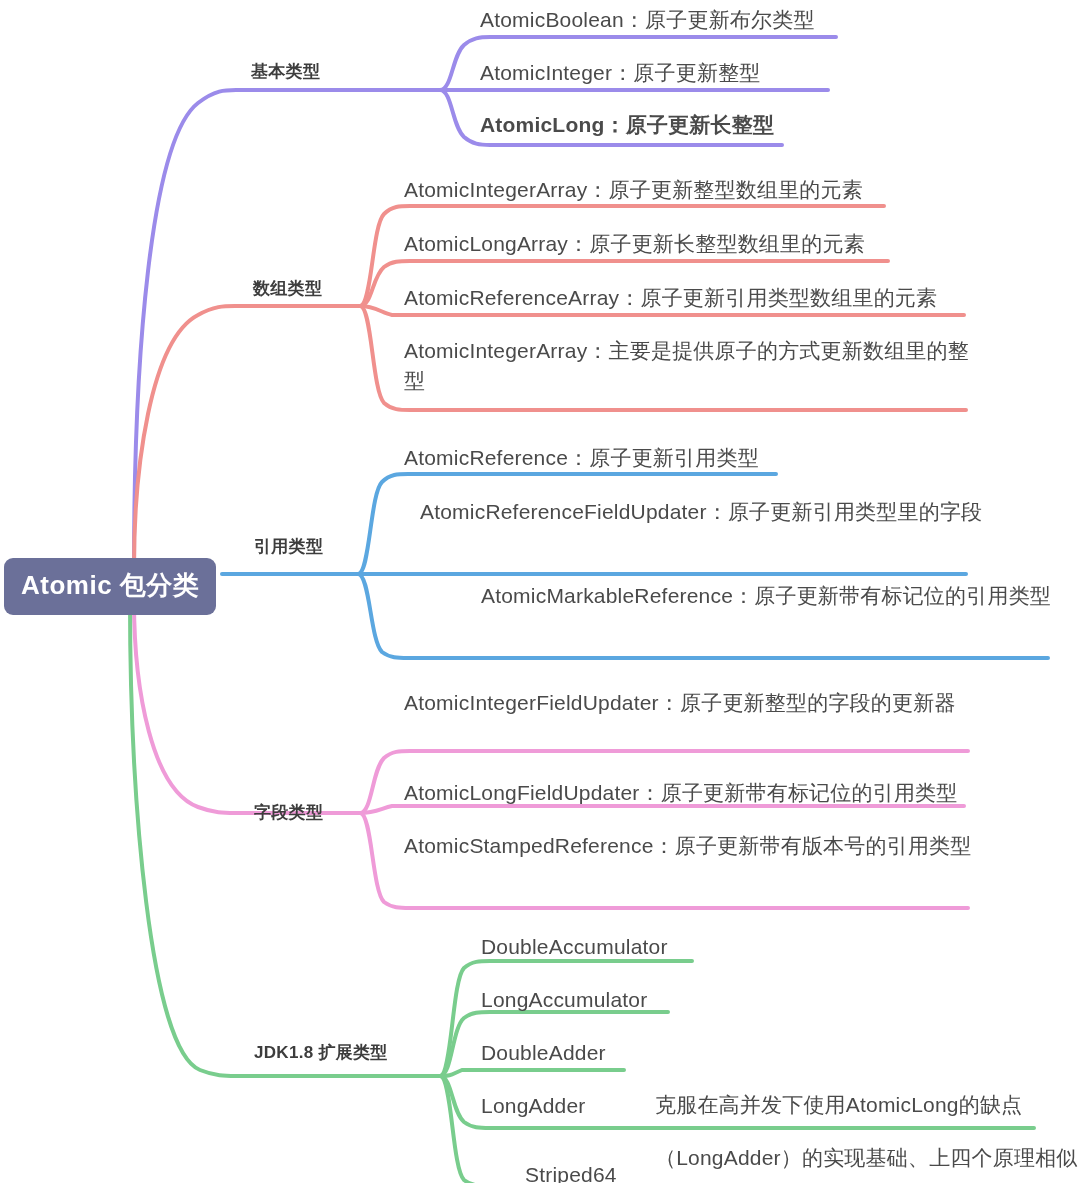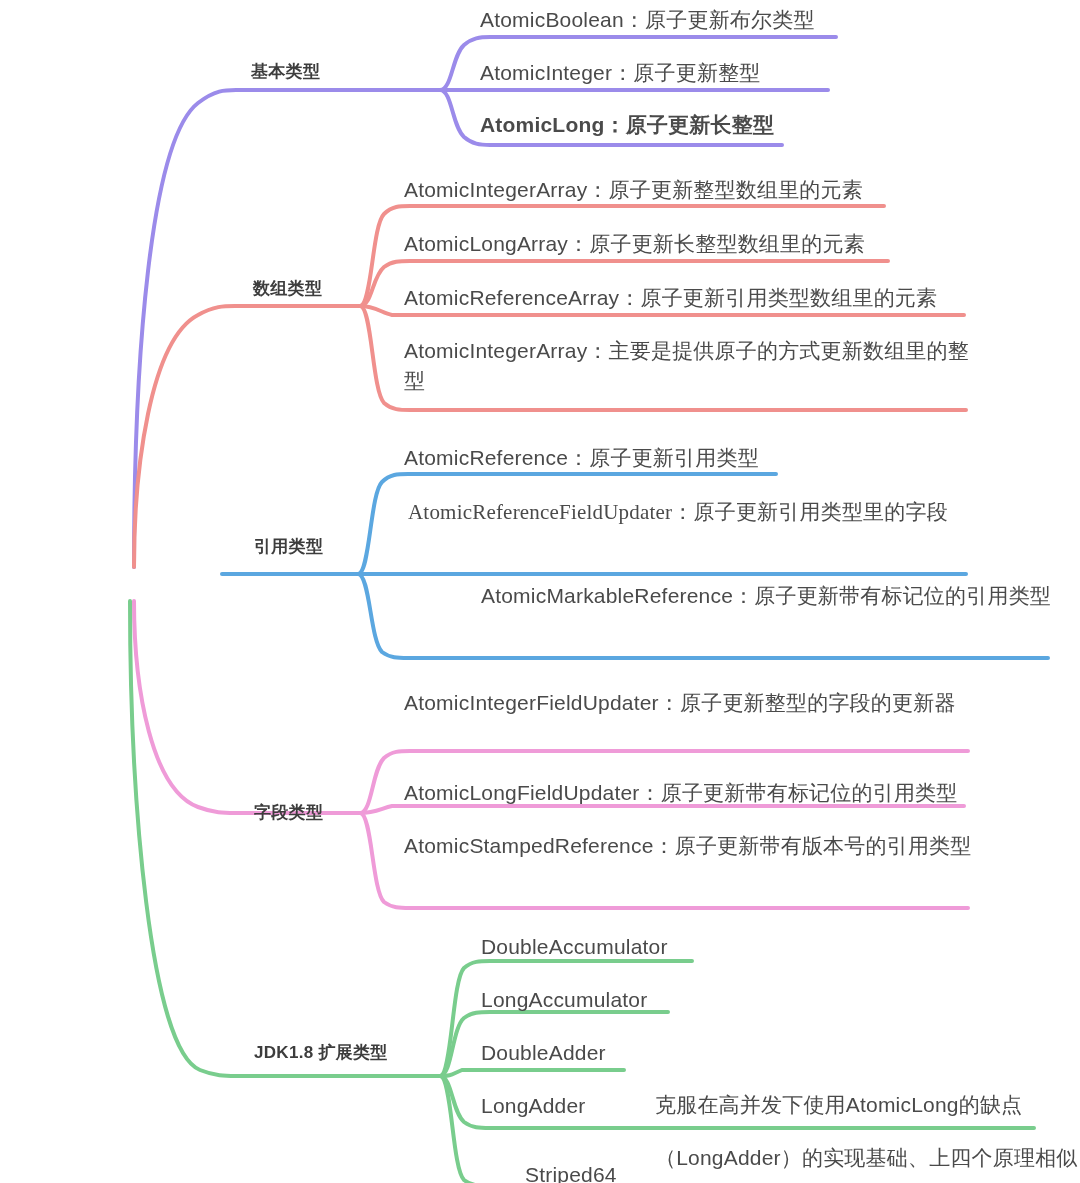--- a/index.html
+++ b/index.html
@@ -92,20 +92,21 @@
 
       <path stroke="#79cd8d" d="M130 601 C 130 800, 150 1050, 200 1070 C 215 1076, 225 1076, 236 1076 L 440 1076"></path>
       <path stroke="#79cd8d" d="M440 1076 C 452 1076, 452 980, 464 968 C 472 961, 480 961, 490 961 L 692 961"></path>
       <path stroke="#79cd8d" d="M440 1076 C 452 1076, 452 1028, 464 1018 C 472 1012, 480 1012, 490 1012 L 668 1012"></path>
       <path stroke="#79cd8d" d="M440 1076 C 452 1076, 452 1074, 462 1070 L 624 1070"></path>
       <path stroke="#79cd8d" d="M440 1076 C 452 1076, 452 1112, 464 1122 C 472 1128, 480 1128, 490 1128 L 1034 1128"></path>
       <path stroke="#79cd8d" d="M440 1076 C 452 1076, 452 1168, 464 1180 C 472 1186, 480 1186, 490 1186 L 1060 1186"></path>
     </g>
   </svg>
 
+  <div class="root-node" style="left:4px; top:558px;">Atomic 包分类</div>
 
   <div class="branch-label" style="left:251px; top:60px;">基本类型</div>
 
   <div class="branch-label" style="left:253px; top:277px;">数组类型</div>
 
   <div class="branch-label" style="left:254px; top:535px;">引用类型</div>
 
   <div class="branch-label" style="left:254px; top:801px;">字段类型</div>
 
   <div class="branch-label" style="left:254px; top:1041px;">JDK1.8 扩展类型</div>
@@ -119,21 +120,21 @@
   <div class="node-label" style="left:404px; top:175px;">AtomicIntegerArray：原子更新整型数组里的元素</div>
 
   <div class="node-label" style="left:404px; top:229px;">AtomicLongArray：原子更新长整型数组里的元素</div>
 
   <div class="node-label" style="left:404px; top:283px;">AtomicReferenceArray：原子更新引用类型数组里的元素</div>
 
   <div class="node-label wrap" style="left:404px; top:336px; width:570px;">AtomicIntegerArray：主要是提供原子的方式更新数组里的整型</div>
 
   <div class="node-label" style="left:404px; top:443px;">AtomicReference：原子更新引用类型</div>
 
-  <div class="node-label wrap" style="left:408px; top:497px; width:575px;font-family:Liberation Serif, serif;">AtomicReferenceFieldUpdater：原子更新引用类型里的字段</div>
+  <div class="node-label wrap" style="left:420px; top:497px; width:575px;">AtomicReferenceFieldUpdater：原子更新引用类型里的字段</div>
 
   <div class="node-label wrap" style="left:481px; top:581px; width:578px;">AtomicMarkableReference：原子更新带有标记位的引用类型</div>
 
   <div class="node-label wrap" style="left:404px; top:688px; width:566px;">AtomicIntegerFieldUpdater：原子更新整型的字段的更新器</div>
 
   <div class="node-label" style="left:404px; top:778px;">AtomicLongFieldUpdater：原子更新带有标记位的引用类型</div>
 
   <div class="node-label wrap" style="left:404px; top:831px; width:572px;">AtomicStampedReference：原子更新带有版本号的引用类型</div>
 
   <div class="node-label" style="left:481px; top:932px;">DoubleAccumulator</div>

